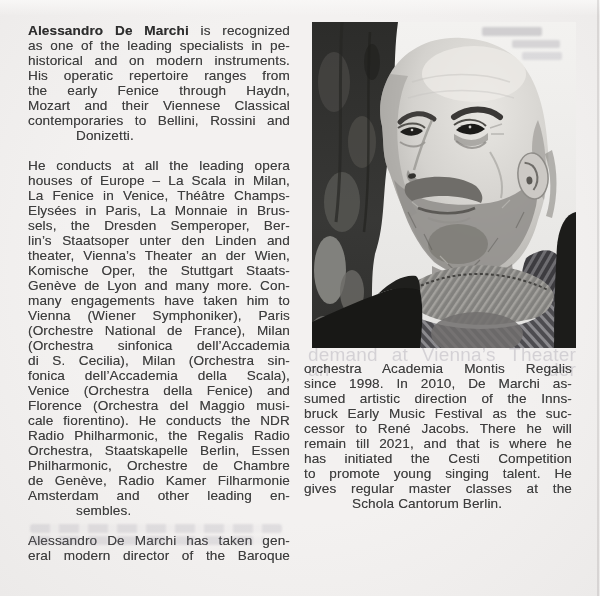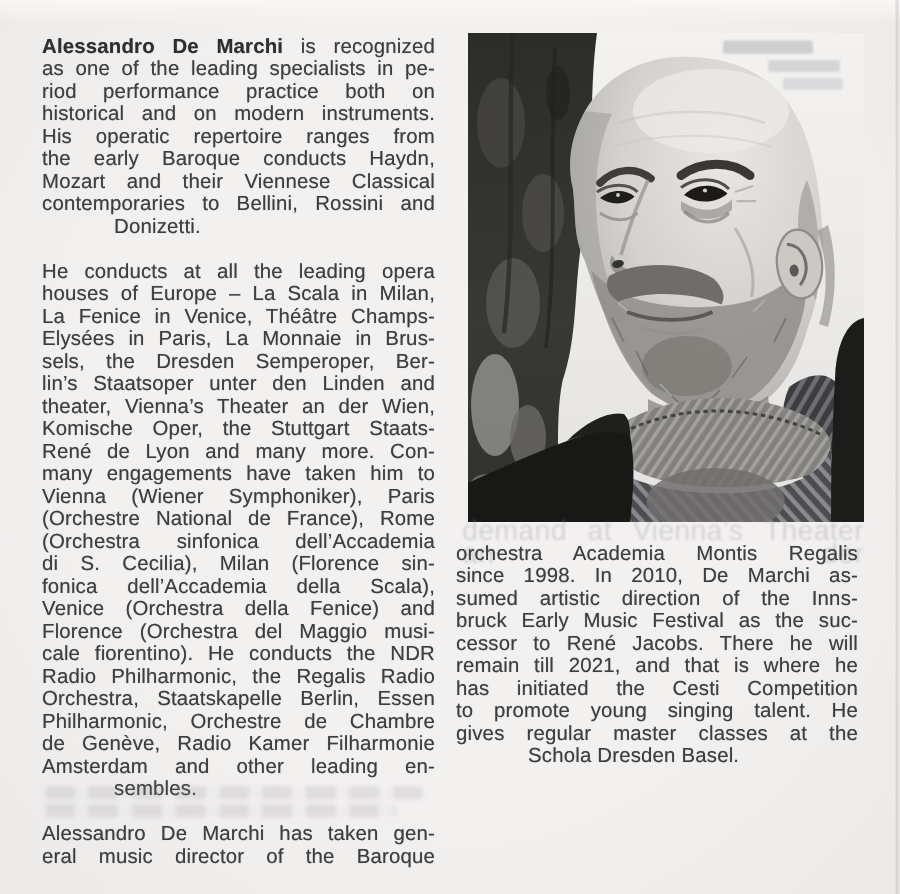--- a/index.html
+++ b/index.html
@@ -35,57 +35,56 @@
 </style>
 </head>
 <body>
 
 <div class="page">
 
   <div class="col col-left">
       <div class="para">
         <div class="jline"><span class="b">Alessandro De Marchi</span><span> is recognized</span></div>
         <div class="jline"><span>as one of the leading specialists in pe-</span></div>
-        <div class="jline"><span>riod performance practice both on</span></div>
         <div class="jline"><span>historical and on modern instruments.</span></div>
         <div class="jline"><span>His operatic repertoire ranges from</span></div>
-        <div class="jline"><span>the early Baroque conducts Haydn,</span></div>
+        <div class="jline"><span>the early Fenice through Haydn,</span></div>
         <div class="jline"><span>Mozart and their Viennese Classical</span></div>
         <div class="jline"><span>contemporaries to Bellini, Rossini and</span></div>
         <div class="jline lastline"><span>Donizetti.</span></div>
       </div>
       <div class="para">
         <div class="jline"><span>He conducts at all the leading opera</span></div>
         <div class="jline"><span>houses of Europe – La Scala in Milan,</span></div>
         <div class="jline"><span>La Fenice in Venice, Théâtre Champs-</span></div>
         <div class="jline"><span>Elysées in Paris, La Monnaie in Brus-</span></div>
         <div class="jline"><span>sels, the Dresden Semperoper, Ber-</span></div>
         <div class="jline"><span>lin’s Staatsoper unter den Linden and</span></div>
         <div class="jline"><span>theater, Vienna’s Theater an der Wien,</span></div>
         <div class="jline"><span>Komische Oper, the Stuttgart Staats-</span></div>
-        <div class="jline"><span>René de Lyon and many more. Con-</span></div>
+        <div class="jline"><span>Genève de Lyon and many more. Con-</span></div>
         <div class="jline"><span>many engagements have taken him to</span></div>
         <div class="jline"><span>Vienna (Wiener Symphoniker), Paris</span></div>
-        <div class="jline"><span>(Orchestre National de France), Rome</span></div>
+        <div class="jline"><span>(Orchestre National de France), Milan</span></div>
         <div class="jline"><span>(Orchestra sinfonica dell’Accademia</span></div>
-        <div class="jline"><span>di S. Cecilia), Milan (Florence sin-</span></div>
+        <div class="jline"><span>di S. Cecilia), Milan (Orchestra sin-</span></div>
         <div class="jline"><span>fonica dell’Accademia della Scala),</span></div>
         <div class="jline"><span>Venice (Orchestra della Fenice) and</span></div>
         <div class="jline"><span>Florence (Orchestra del Maggio musi-</span></div>
         <div class="jline"><span>cale fiorentino). He conducts the NDR</span></div>
         <div class="jline"><span>Radio Philharmonic, the Regalis Radio</span></div>
         <div class="jline"><span>Orchestra, Staatskapelle Berlin, Essen</span></div>
         <div class="jline"><span>Philharmonic, Orchestre de Chambre</span></div>
         <div class="jline"><span>de Genève, Radio Kamer Filharmonie</span></div>
         <div class="jline"><span>Amsterdam and other leading en-</span></div>
         <div class="jline lastline"><span>sembles.</span></div>
       </div>
       <div class="para">
         <div class="jline"><span>Alessandro De Marchi has taken gen-</span></div>
-        <div class="jline"><span>eral music director of the Baroque</span></div>
+        <div class="jline"><span>eral modern director of the Baroque</span></div>
       </div>
     </div>
 
   <div class="photo">
     <svg width="264" height="326" viewBox="0 0 264 326" xmlns="http://www.w3.org/2000/svg">
       <defs>
         <linearGradient id="gBg" x1="0" y1="0" x2="0" y2="1">
           <stop offset="0" stop-color="#f3f2f0"></stop>
             <stop offset="1" stop-color="#e4e3e1"></stop>
         </linearGradient>
@@ -207,18 +206,18 @@
       <div class="para">
         <div class="jline"><span>orchestra Academia Montis Regalis</span></div>
         <div class="jline"><span>since 1998. In 2010, De Marchi as-</span></div>
         <div class="jline"><span>sumed artistic direction of the Inns-</span></div>
         <div class="jline"><span>bruck Early Music Festival as the suc-</span></div>
         <div class="jline"><span>cessor to René Jacobs. There he will</span></div>
         <div class="jline"><span>remain till 2021, and that is where he</span></div>
         <div class="jline"><span>has initiated the Cesti Competition</span></div>
         <div class="jline"><span>to promote young singing talent. He</span></div>
         <div class="jline"><span>gives regular master classes at the</span></div>
-        <div class="jline lastline"><span>Schola Dresden Basel.</span></div>
+        <div class="jline lastline"><span>Schola Cantorum Berlin.</span></div>
       </div>
     </div>
 
   <div class="crease"></div>
 </div>
 
 </body></html>

